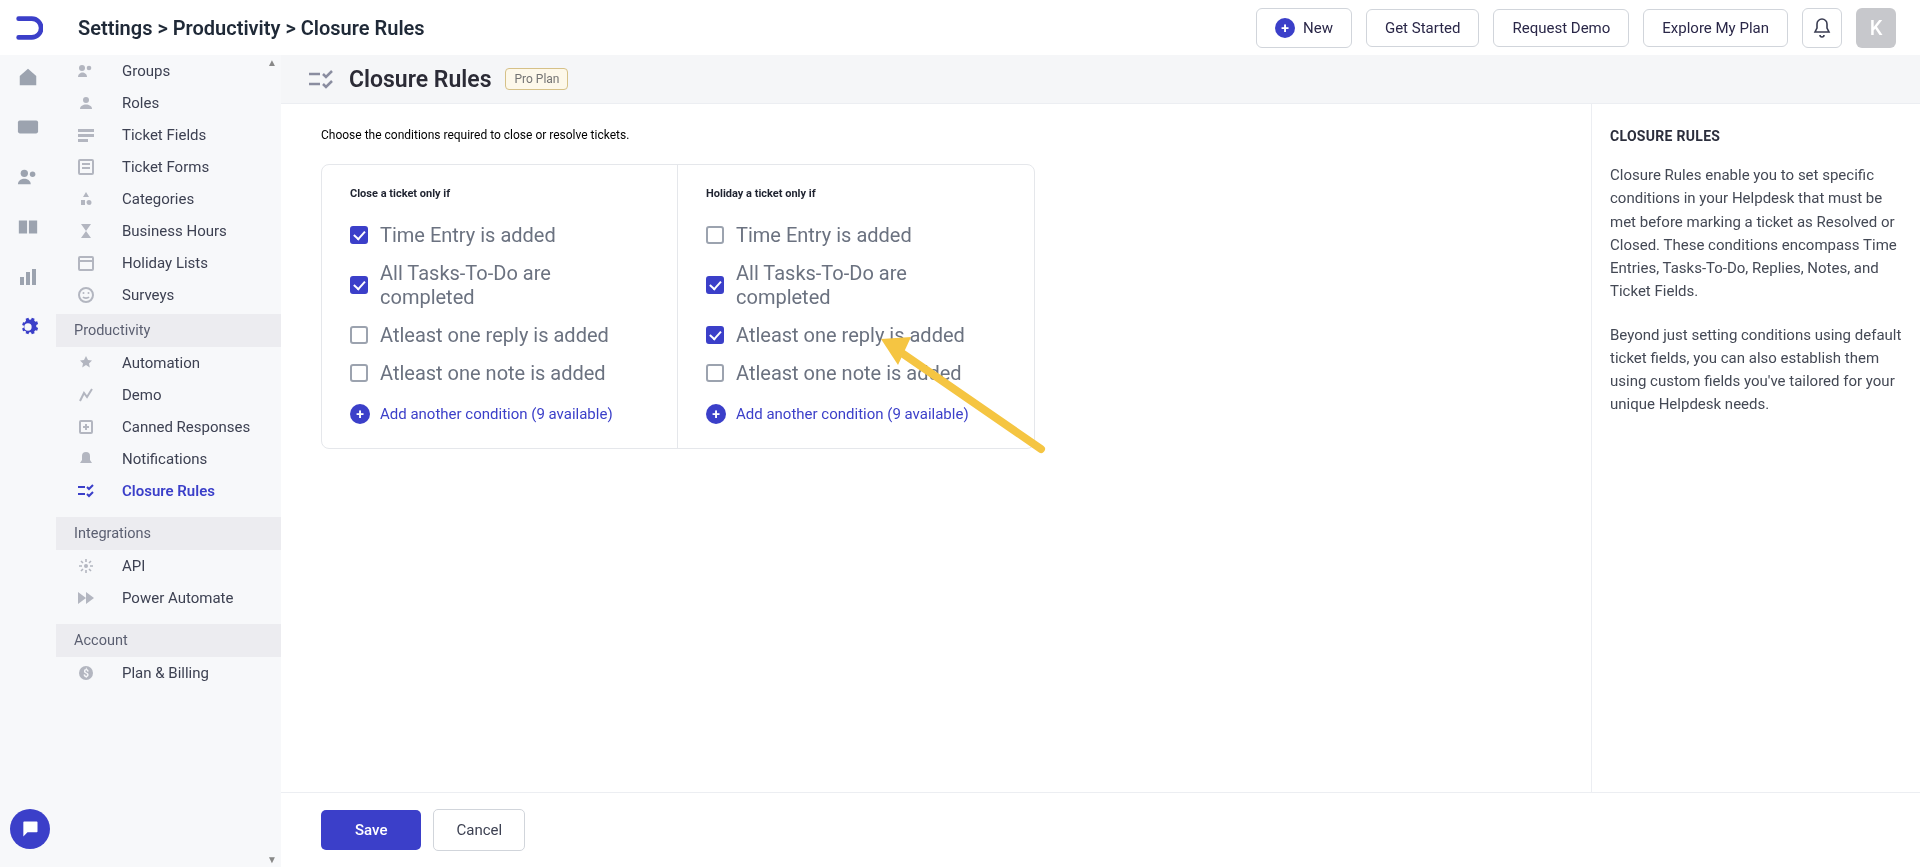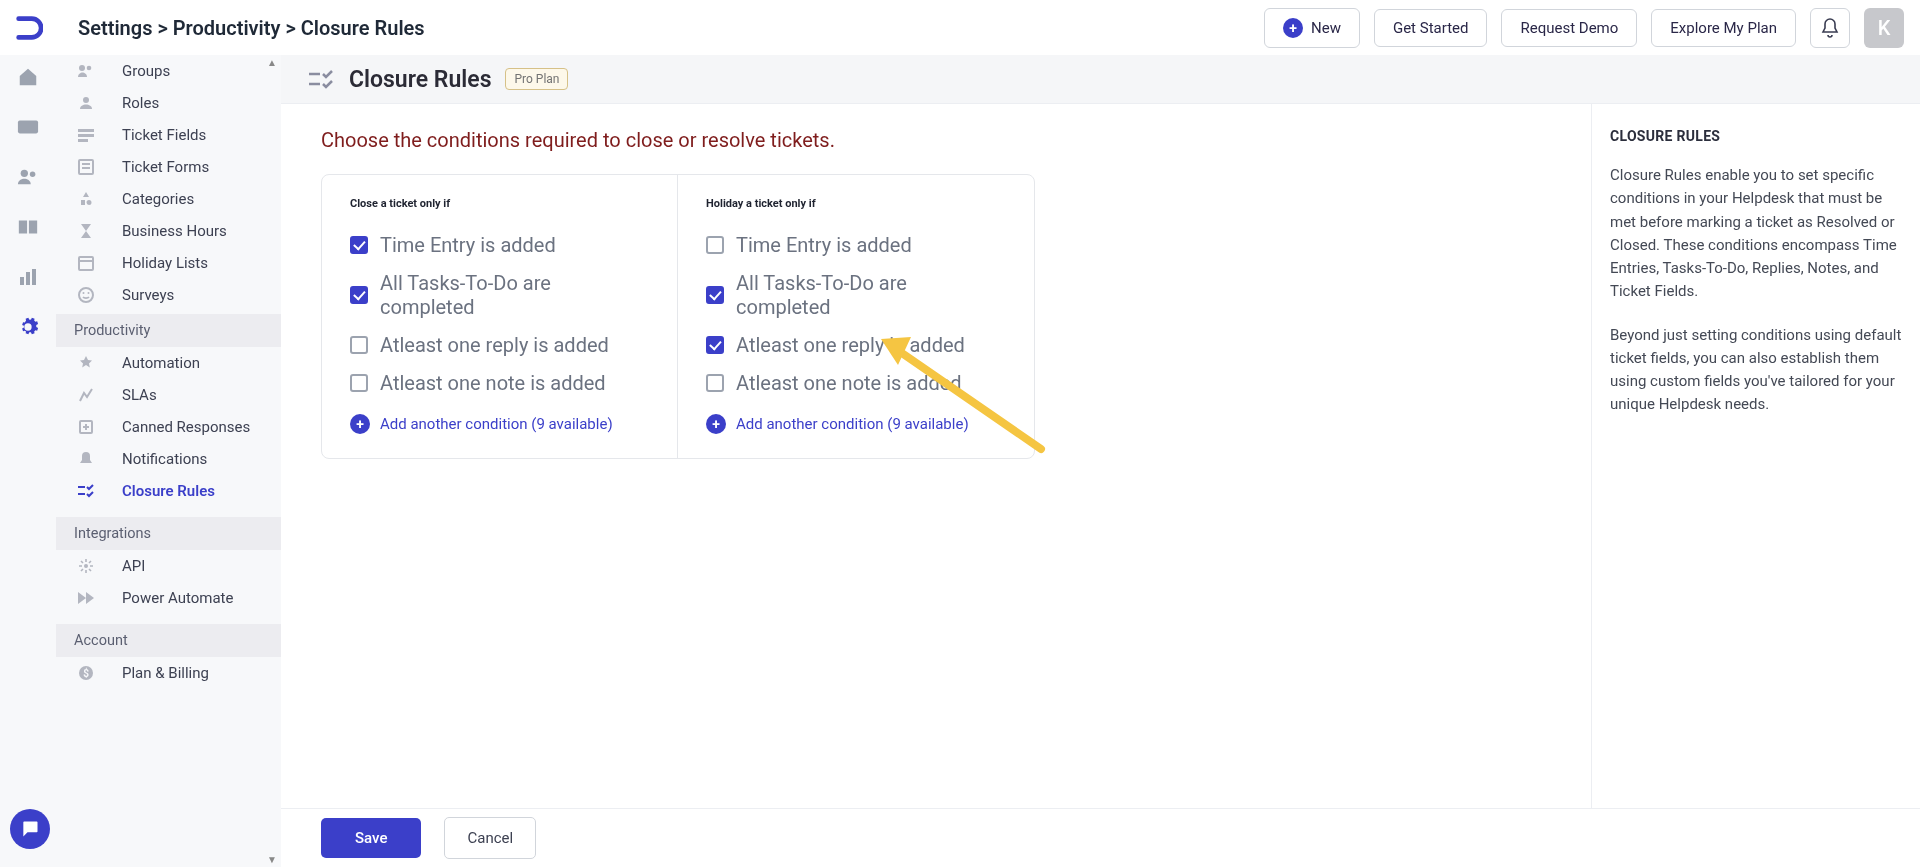--- a/index.html
+++ b/index.html
@@ -1,19 +1,19 @@
 <!DOCTYPE html>
 <html><head>
 <meta charset="utf-8">
 <style>
   * { box-sizing: border-box; margin: 0; padding: 0; font-family: -apple-system, BlinkMacSystemFont, "Segoe UI", Roboto, Arial, sans-serif; }
   body { background: #fff; color: #1f2937; width: 1920px; height: 867px; overflow: hidden; position: relative; }
 
   
-  .topbar { position: absolute; top: 0; left: 0; right: 0; height: 55px; display: flex; align-items: center; padding: 0 16px 0 8px; border-bottom: 0; background: #fff; }
+  .topbar { position: absolute; top: 0; left: 0; right: 8px; height: 55px; display: flex; align-items: center; padding: 0 16px 0 8px; border-bottom: 0; background: #fff; }
   .logo { width: 40px; display:flex; justify-content:center; }
   .logo svg { width: 30px; height: 30px; }
   .breadcrumb { margin-left: 30px; font-size: 20px; font-weight: 600; color: #1f2937; }
   .topbar-spacer { flex: 1; }
   .top-buttons { display: flex; gap: 14px; align-items: center; }
   .btn { border: 1px solid #d1d5db; background: #fff; color: #2a2748; padding: 9px 18px; font-size: 15px; border-radius: 6px; cursor: pointer; display:flex; align-items:center; gap:8px; }
   .btn.new-btn .plus-circ { width:20px; height:20px; background:#3b3fc9; border-radius:50%; display:flex; align-items:center; justify-content:center; color:#fff; font-size:14px; font-weight:bold; }
   .icon-btn { width:40px; height:40px; border:1px solid #d1d5db; background:#fff; border-radius:6px; display:flex; align-items:center; justify-content:center; cursor:pointer; }
   .avatar { width:40px; height:40px; background:#c7c8cc; border-radius:6px; color:#fff; font-size:20px; display:flex; align-items:center; justify-content:center; font-weight:500; }
 
@@ -40,41 +40,41 @@
 
   
   .main { position:absolute; top:55px; bottom:0; left:281px; right:0; background:#f5f6f8; display:flex; flex-direction:column; }
   .page-head { height:48px; display:flex; align-items:center; gap:14px; padding:0 26px; }
   .page-head-ic { color:#8a8da0; }
   .page-title { font-size:23px; font-weight:600; color:#2b2b36; }
   .badge { border:1px solid #d6c188; background:#fdf8ea; color:#737373; font-size:12px; padding:3px 8px; border-radius:4px; }
 
   .content-row { flex:1; display:flex; background:#fff; border-top:1px solid #eceef2; overflow:hidden; }
   .center { flex:1; padding:24px 40px; border-right:1px solid #eceef2; position:relative; overflow:auto; }
-  .intro { color:#7f1d1d; font-size:20px; margin-bottom:22px; }
+  .intro { color:#000000; font-size:12px; margin-bottom:22px; }
 
   .cards { display:flex; border:1px solid #e5e7eb; border-radius:8px; width:714px; }
   .card { width:357px; padding:22px 28px 24px; }
   .card:first-child { border-right:1px solid #e5e7eb; }
   .card h3 { font-size:11px; font-weight:700; color:#1f2330; margin-bottom:16px; }
   .cond { display:flex; align-items:center; gap:12px; padding:7px 0; font-size:20px; color:#6b7280; cursor:pointer; }
   .chk { width:18px; height:18px; border:2px solid #9ca3af; border-radius:3px; display:flex; align-items:center; justify-content:center; flex-shrink:0; }
   .chk.checked { background:#3b3fc9; border-color:#3b3fc9; }
   .chk.checked::after { content:""; width:5px; height:9px; border:solid #fff; border-width:0 2.2px 2.2px 0; transform:rotate(42deg) translate(-1px,-1px); }
   .add-link { display:flex; align-items:center; gap:10px; color:#3b3fc9; font-size:15px; margin-top:12px; cursor:pointer; }
   .add-link .plus { width:20px; height:20px; background:#3b3fc9; border-radius:50%; display:flex; align-items:center; justify-content:center; color:#fff; font-size:14px; font-weight:bold; }
 
   
   .annot { position:absolute; pointer-events:none; }
 
   .rightpane { width:328px; padding:24px 18px 24px 18px; }
   .rightpane h4 { font-size:14px; font-weight:700; color:#2b2e3c; letter-spacing:.3px; margin-bottom:20px; }
   .rightpane p { font-size:15px; color:#444955; line-height:1.55; margin-bottom:20px; }
 
-  .footer { height:59px; border-top:1px solid #eceef2; background:#fff; display:flex; align-items:center; padding:0 40px; gap:23px; }
+  .footer { height:75px; border-top:1px solid #eceef2; background:#fff; display:flex; align-items:center; padding:0 40px; gap:12px; }
   .btn-primary { background:#3b3fc9; border:none; color:#fff; padding:11px 34px; font-size:15px; border-radius:5px; font-weight:500; cursor:pointer; }
   .btn-secondary { background:#fff; border:1px solid #d1d5db; color:#3d4152; padding:11px 22px; font-size:15px; border-radius:5px; cursor:pointer; }
 
   svg { display:block; }
 </style>
 </head>
 <body>
 
 <div class="topbar">
   <div class="logo">
@@ -232,21 +232,21 @@
           </svg>
         </span>
         <span>Automation</span>
       </div>
     <div class="sb-item">
         <span class="ic">
           <svg width="16" height="16" viewBox="0 0 16 16">
             <path d="M2 14L6 6l3 4 5-8" fill="none" stroke="currentColor" stroke-width="2"></path>
           </svg>
         </span>
-        <span>SLAs</span>
+        <span>Demo</span>
       </div>
     <div class="sb-item">
         <span class="ic">
           <svg width="16" height="16" viewBox="0 0 16 16">
             <rect x="2" y="2" width="12" height="12" rx="1" fill="none" stroke="currentColor" stroke-width="2"></rect>
             <line x1="8" y1="5" x2="8" y2="11" stroke="currentColor" stroke-width="2"></line>
             <line x1="5" y1="8" x2="11" y2="8" stroke="currentColor" stroke-width="2"></line>
           </svg>
         </span>
         <span>Canned Responses</span>

